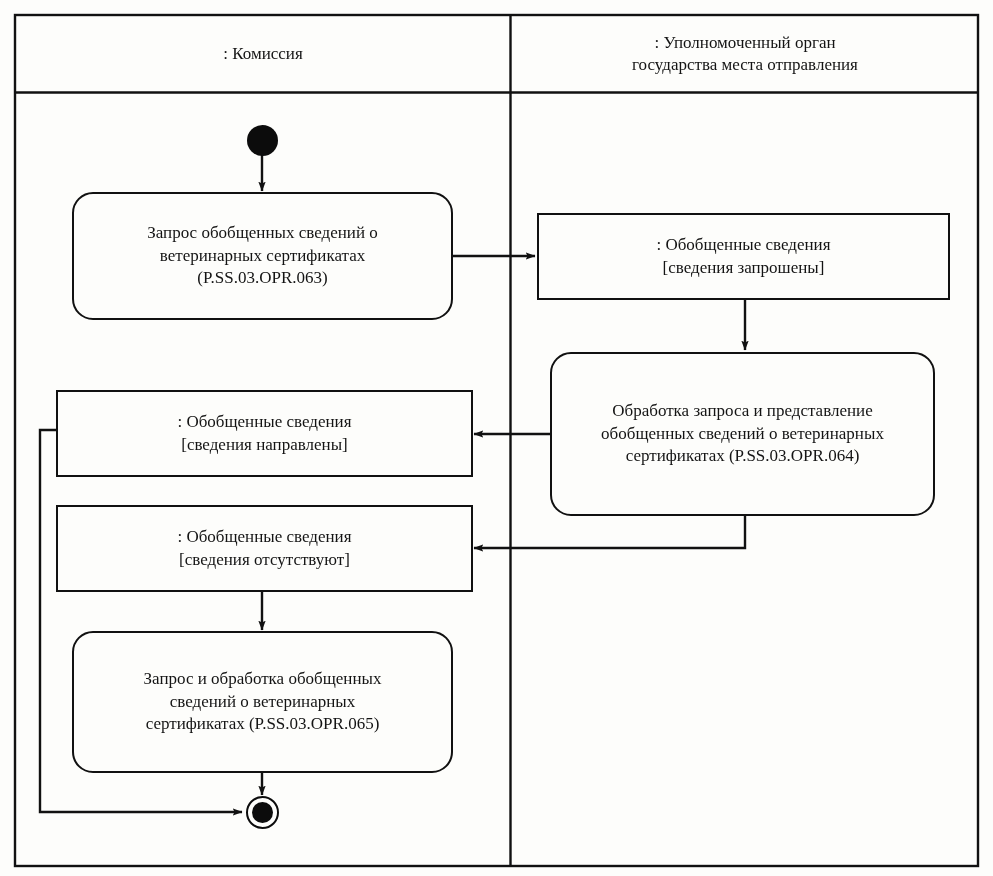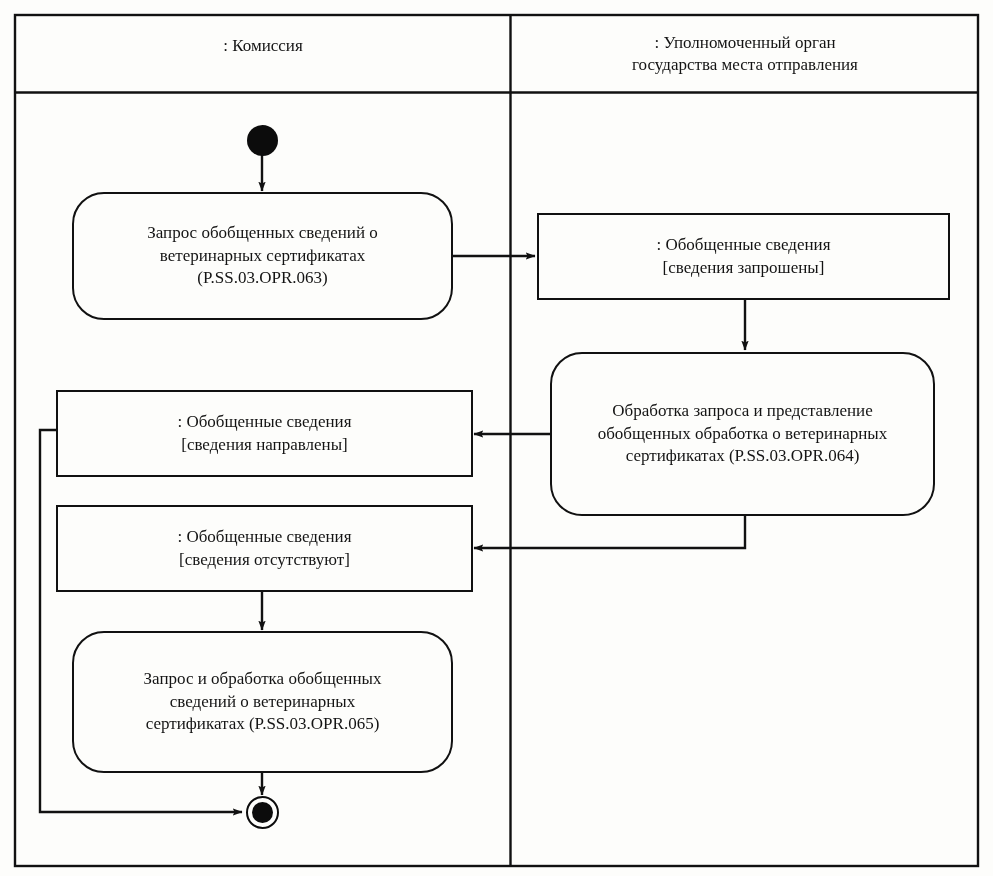--- a/index.html
+++ b/index.html
@@ -40,21 +40,21 @@
     display: flex;
     align-items: center;
     justify-content: center;
     text-align: center;
     font-size: 17px;
     color: #141414;
     line-height: 1.3;
   }
   .activity {
     border: 2px solid #111111;
-    border-radius: 32px;
+    border-radius: 21px;
     font-size: 17px;
     padding: 4px 12px;
   }
   .objectnode {
     border: 2px solid #111111;
     font-size: 17px;
     padding: 4px 10px;
     align-items: center;
   }
   .node-text { white-space: pre-line; display: block; }
@@ -106,21 +106,21 @@
 
     <path d="M745,516 L745,548 L474,548" stroke="#111111" stroke-width="2.4" fill="none" marker-end="url(#arrow)"></path>
 
     <path d="M262,592 L262,630" stroke="#111111" stroke-width="2.4" fill="none" marker-end="url(#arrow)"></path>
 
     <path d="M262,772 L262,795" stroke="#111111" stroke-width="2.4" fill="none" marker-end="url(#arrow)"></path>
 
     <path d="M56,430 L40,430 L40,812 L242,812" stroke="#111111" stroke-width="2.4" fill="none" marker-end="url(#arrow)"></path>
   </svg>
 
-  <div class="lane-header" style="left:16px; top:8px; width:494px; height:76px;">
+  <div class="lane-header" style="left:16px; top:16px; width:494px; height:76px;">
     <span class="node-text">: Комиссия</span>
   </div>
   <div class="lane-header" style="left:512px; top:16px; width:466px; height:76px;justify-content:center;">
     <span class="node-text">: Уполномоченный орган
 государства места отправления</span>
   </div>
 
   <div class="start-node" style="left:247px; top:125px; width:31px; height:31px;"></div>
 
   <div class="node activity" style="left:72px; top:192px; width:381px; height:128px;">
@@ -129,21 +129,21 @@
 (P.SS.03.OPR.063)</span>
   </div>
 
   <div class="node objectnode" style="left:537px; top:213px; width:413px; height:87px;">
     <span class="node-text">: Обобщенные сведения
 [сведения запрошены]</span>
   </div>
 
   <div class="node activity" style="left:550px; top:352px; width:385px; height:164px;">
     <span class="node-text">Обработка запроса и представление
-обобщенных обработка о ветеринарных
+обобщенных сведений о ветеринарных
 сертификатах (P.SS.03.OPR.064)</span>
   </div>
 
   <div class="node objectnode" style="left:56px; top:390px; width:417px; height:87px;">
     <span class="node-text">: Обобщенные сведения
 [сведения направлены]</span>
   </div>
 
   <div class="node objectnode" style="left:56px; top:505px; width:417px; height:87px;">
     <span class="node-text">: Обобщенные сведения

